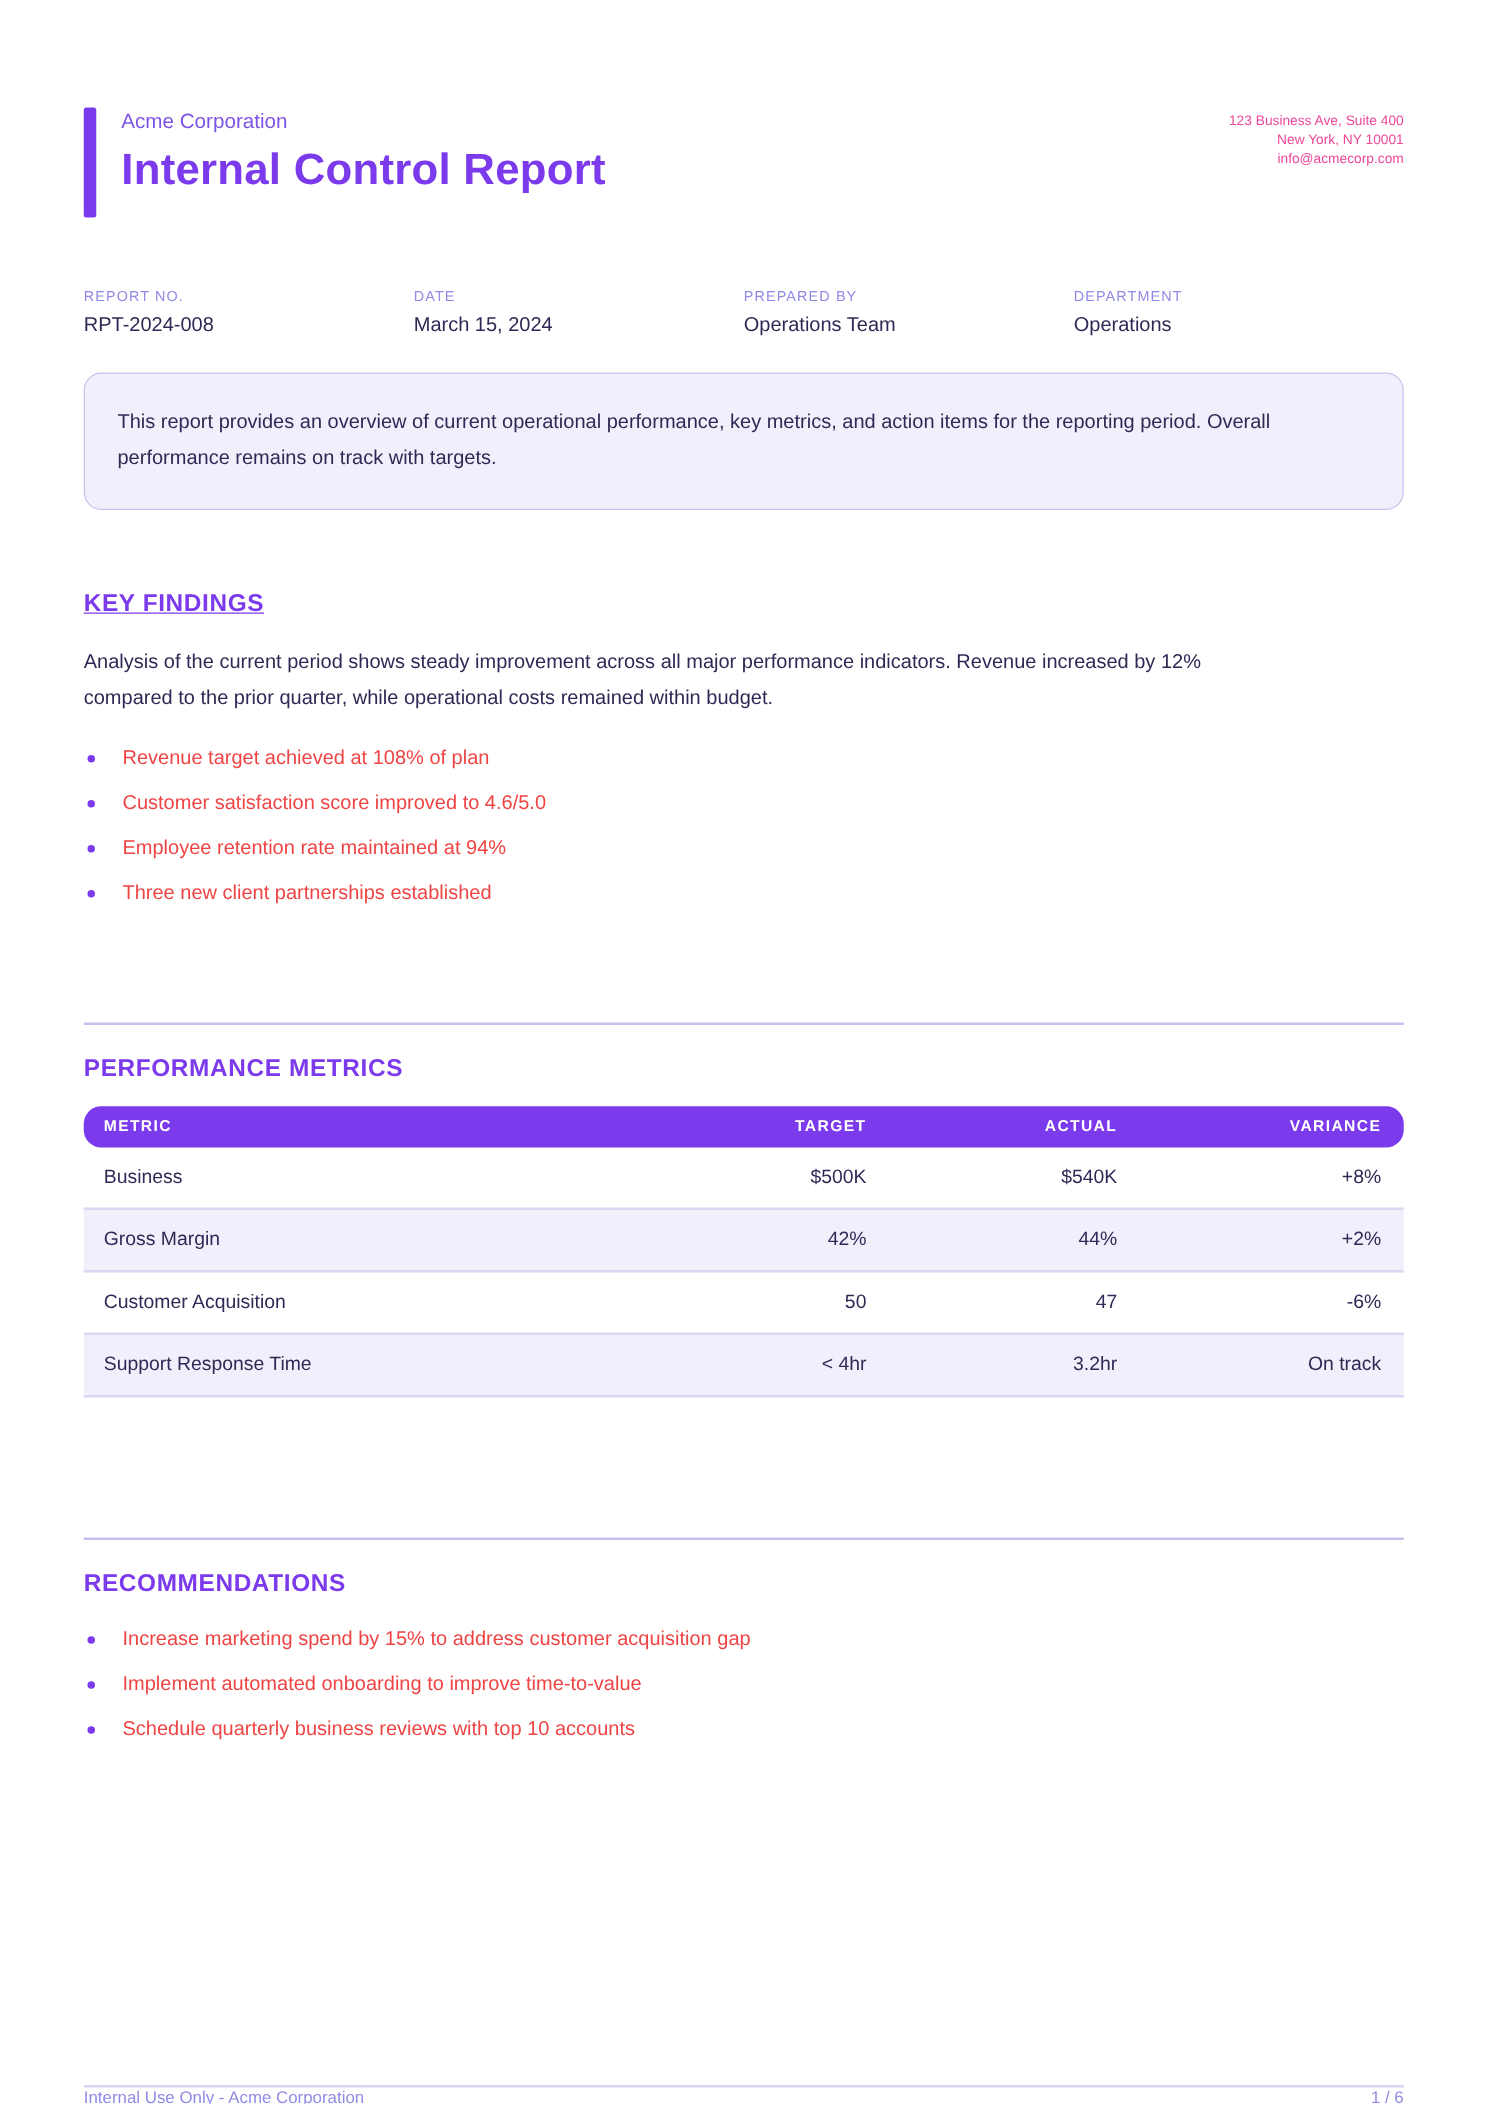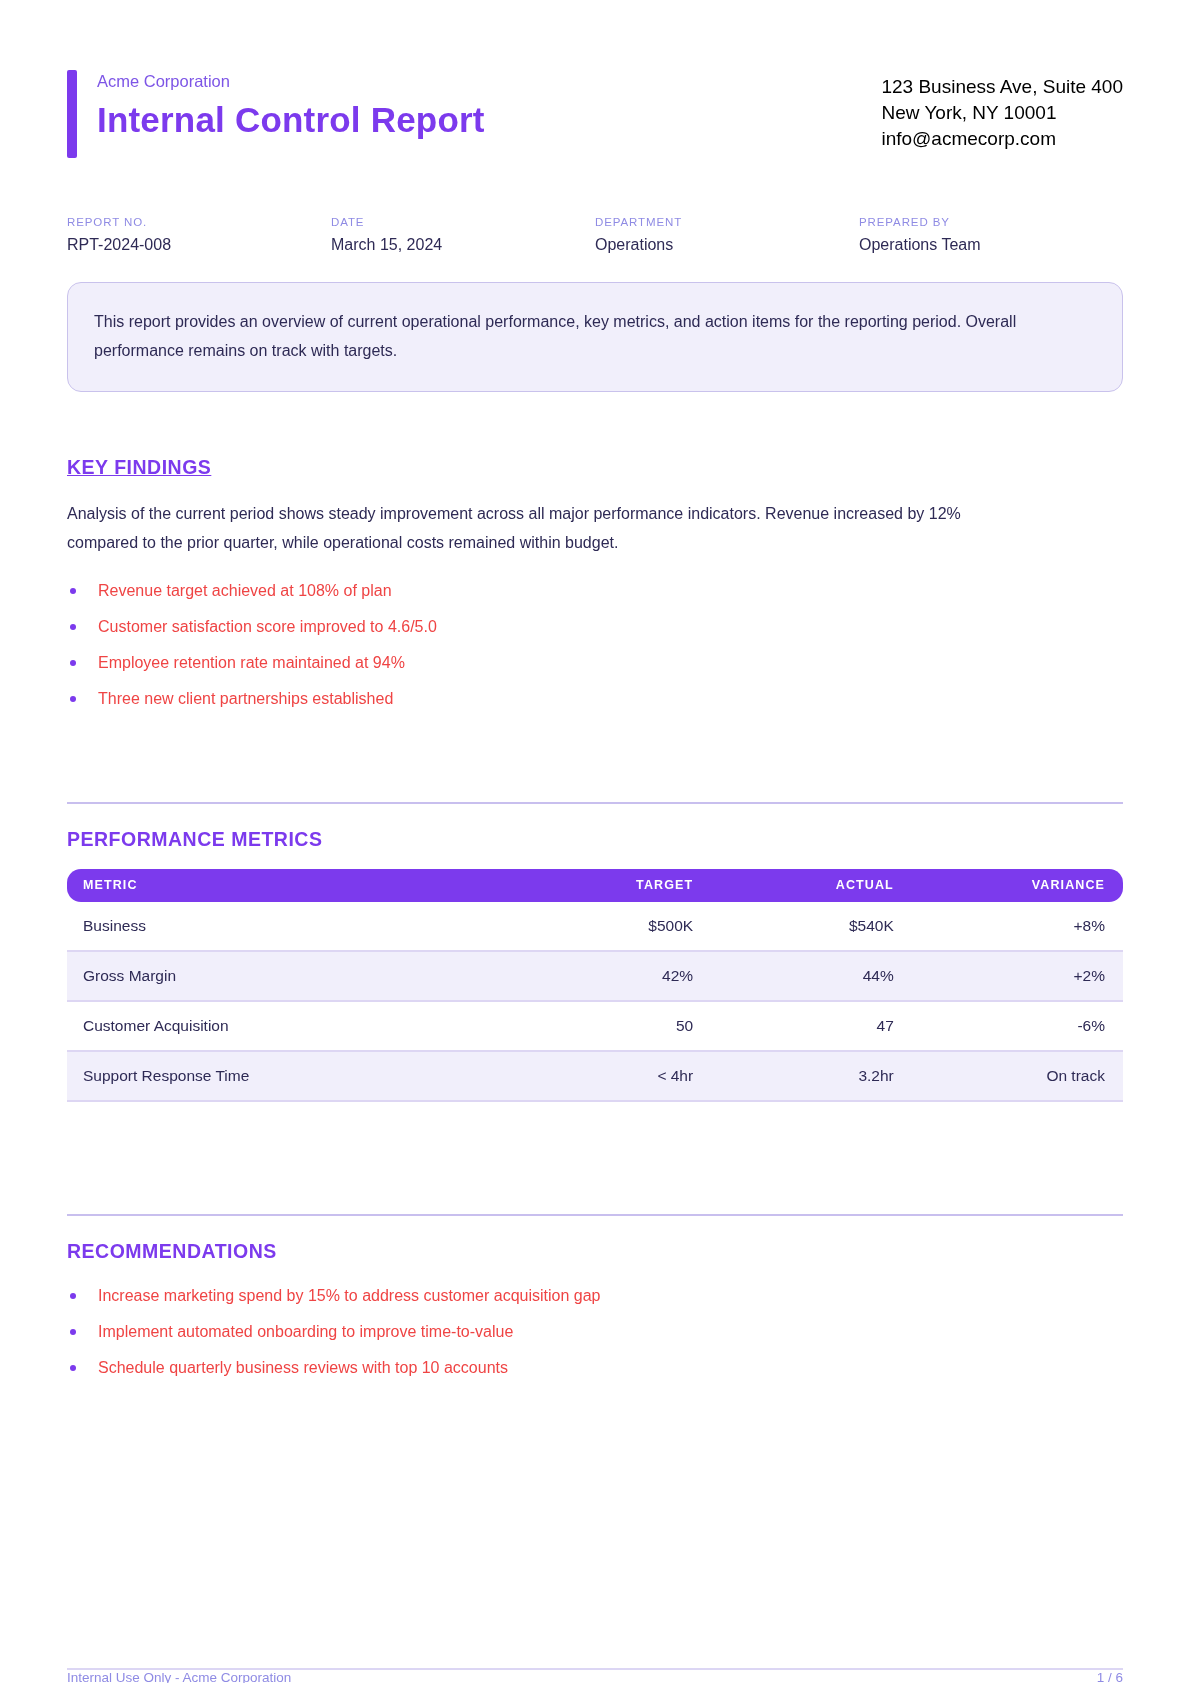--- a/index.html
+++ b/index.html
@@ -5,26 +5,26 @@
   * { margin:0; padding:0; box-sizing:border-box; }
   html,body { background:#ffffff; }
   body {
     width:1190px; height:1683px; position:relative;
     font-family:"Liberation Sans", sans-serif;
     color:#2E2A55;
   }
   .page { padding:70px 67px 0 67px; }
 
   
-  .header { display:flex; justify-content:space-between; align-items:flex-start; }
+  .header { display:flex; justify-content:space-between; align-items:flex-start;margin-top:16px; }
   .brand { display:flex; }
   .accent-bar { width:10px; height:88px; background:#7C3AED; border-radius:2px; margin-right:20px; }
   .company { font-size:16.5px; color:#7D55E6; padding-top:2px; }
   .report-title { font-size:35px; font-weight:bold; color:#7C3AED; margin-top:9px; letter-spacing:0.2px; }
-  .address { font-size:19px; line-height:1.38; color:#000000; padding-top:4px; }
+  .address { text-align:right; font-size:11px; line-height:1.38; color:#ec4899; padding-top:4px; }
 
   
   .meta { margin-top:58px; display:grid; grid-template-columns:repeat(4,1fr); }
   .meta-label { font-size:11.5px; letter-spacing:0.9px; color:#8F8BE4; }
   .meta-value { margin-top:8px; font-size:16px; color:#2E2A55; }
 
   
   .summary-panel {
     margin-top:28px; background:#F1EFFB; border:1.5px solid #C9C2EC;
     border-radius:14px; padding:25px 26px; font-size:16px; line-height:1.8;
@@ -94,26 +94,26 @@
   <div class="meta">
     <div>
       <div class="meta-label">REPORT NO.</div>
       <div class="meta-value">RPT-2024-008</div>
     </div>
     <div>
       <div class="meta-label">DATE</div>
       <div class="meta-value">March 15, 2024</div>
     </div>
     <div>
+      <div class="meta-label">PREPARED BY</div>
+      <div class="meta-value">Operations Team</div>
+    </div>
+    <div>
       <div class="meta-label">DEPARTMENT</div>
       <div class="meta-value">Operations</div>
-    </div>
-    <div>
-      <div class="meta-label">PREPARED BY</div>
-      <div class="meta-value">Operations Team</div>
     </div>
   </div>
 
   <div class="summary-panel">This report provides an overview of current operational performance, key metrics, and action items for the reporting period. Overall performance remains on track with targets.</div>
 
   <div class="section-heading mt-keyfindings">KEY FINDINGS</div>
   <div class="body-paragraph">Analysis of the current period shows steady improvement across all major performance indicators. Revenue increased by 12% compared to the prior quarter, while operational costs remained within budget.</div>
   <ul class="bullet-list">
     <li>
       <span class="bullet-dot"></span>

